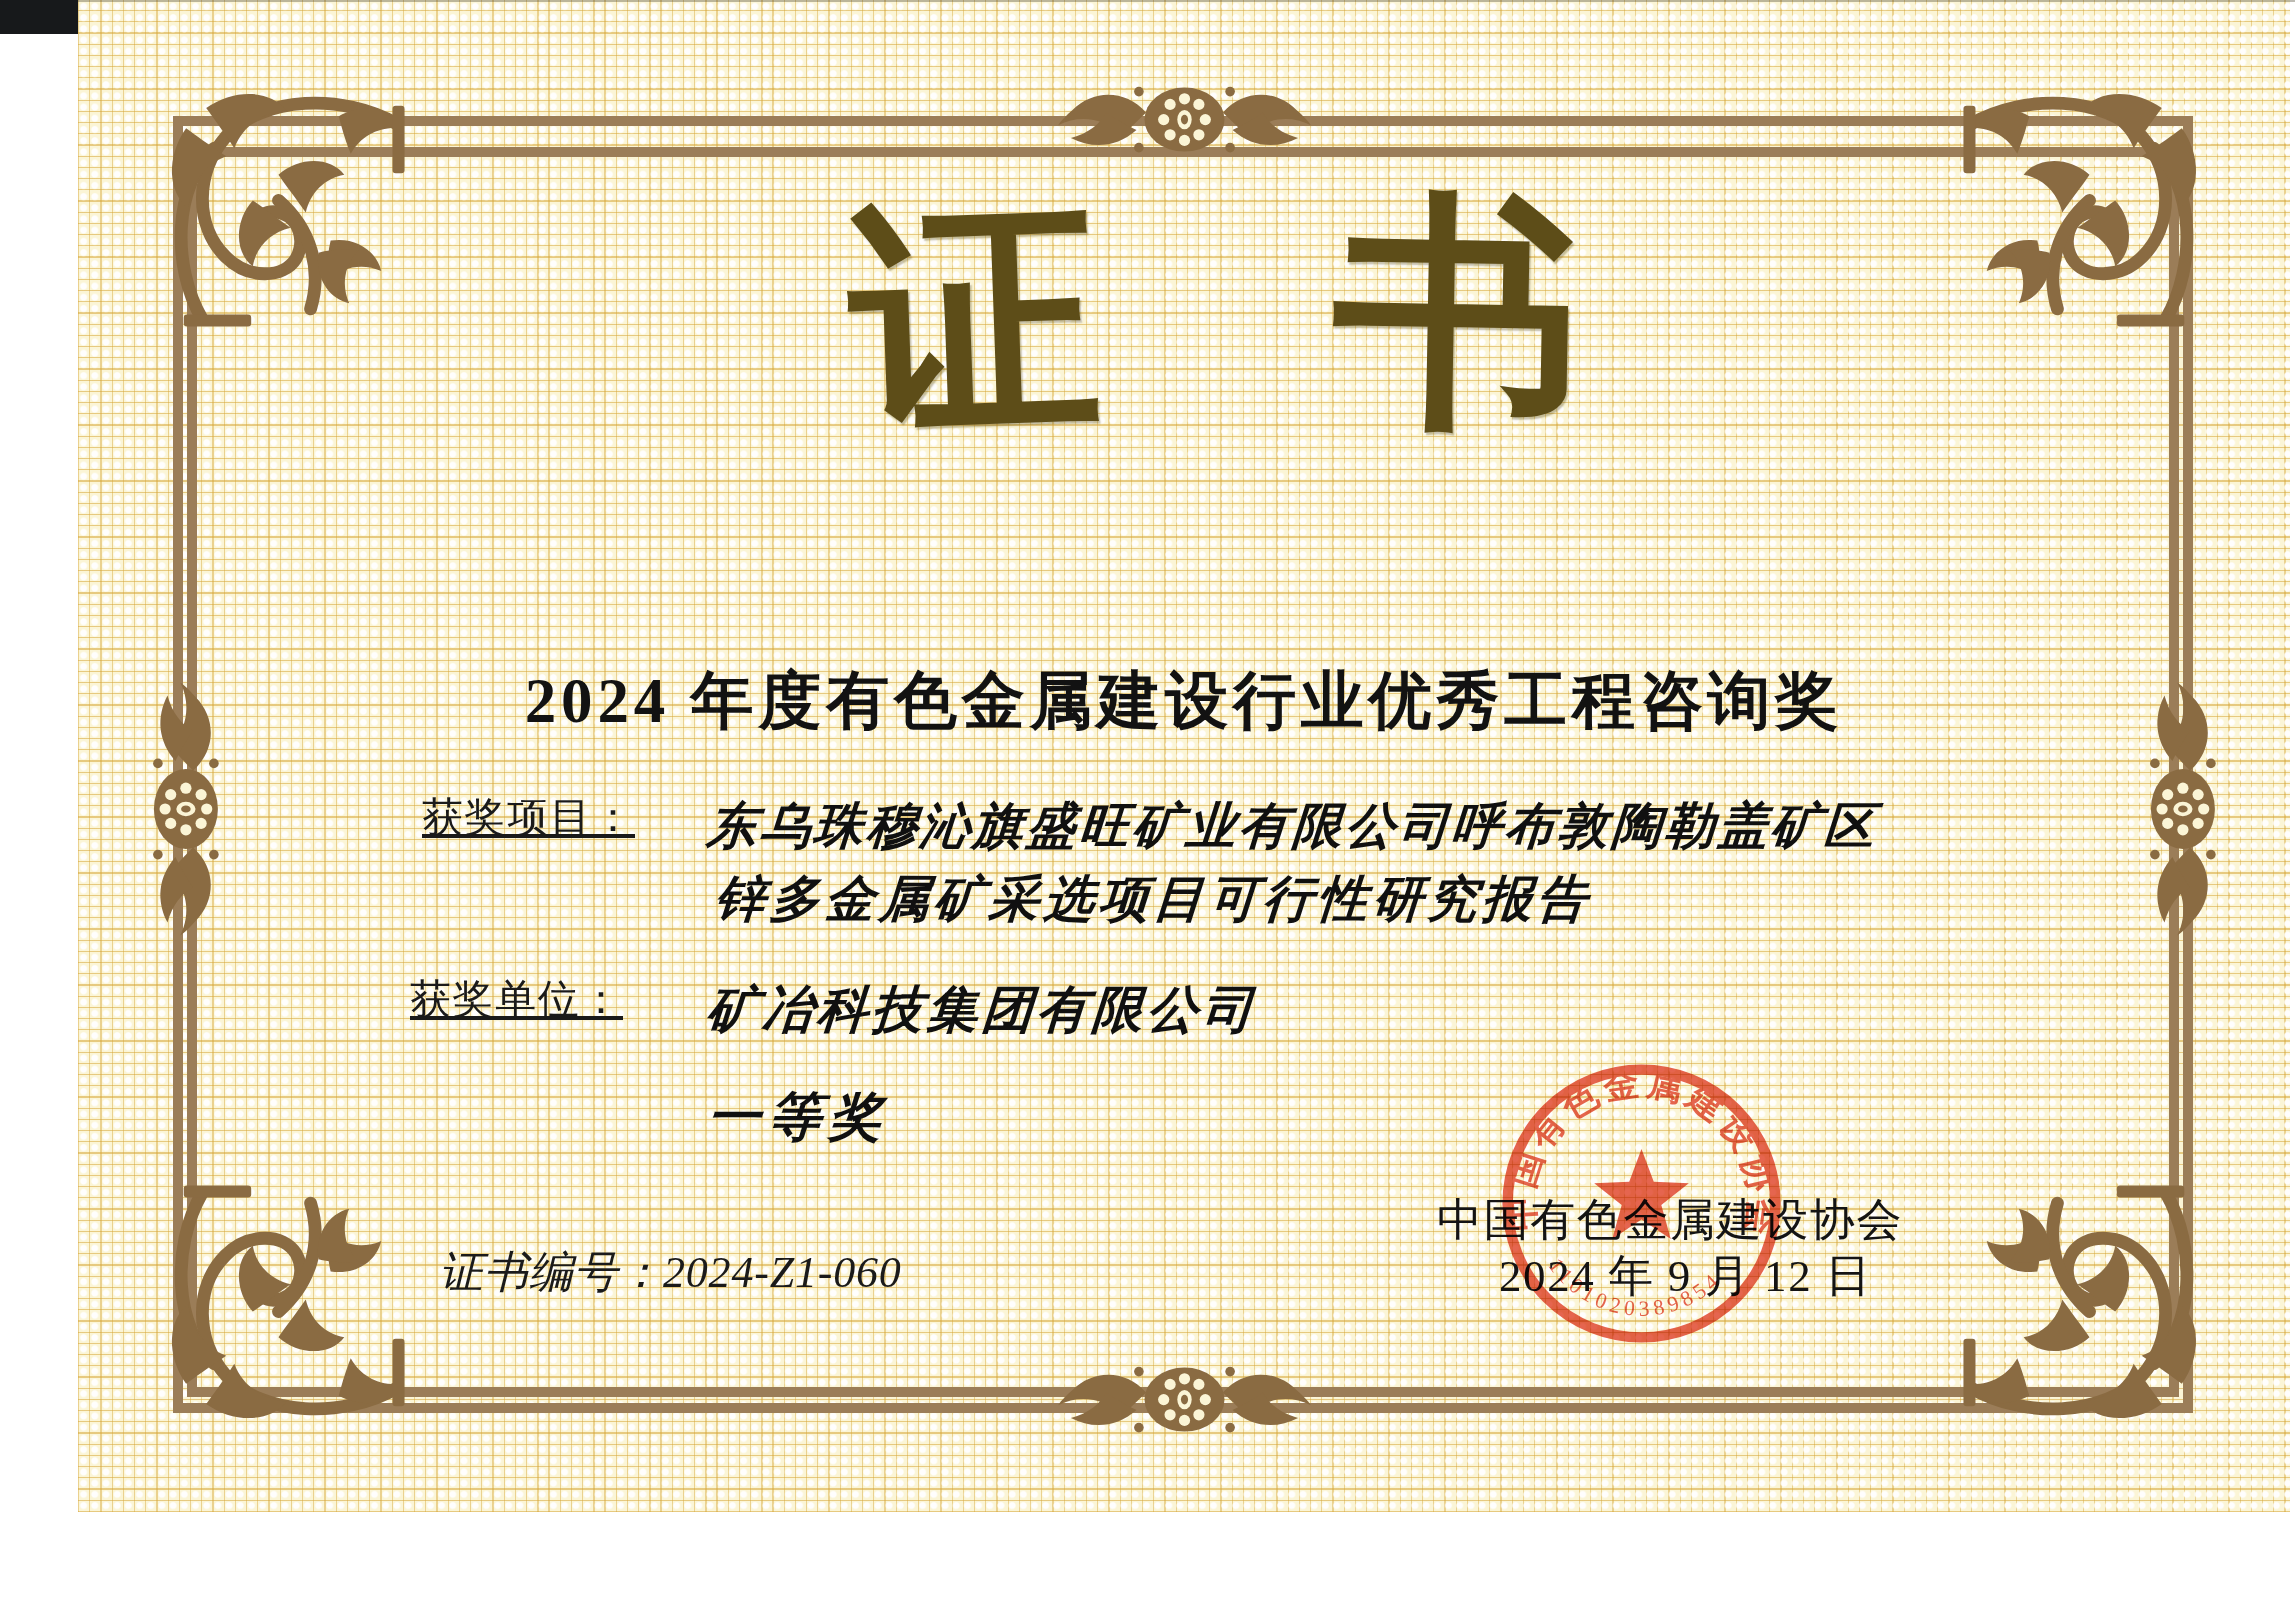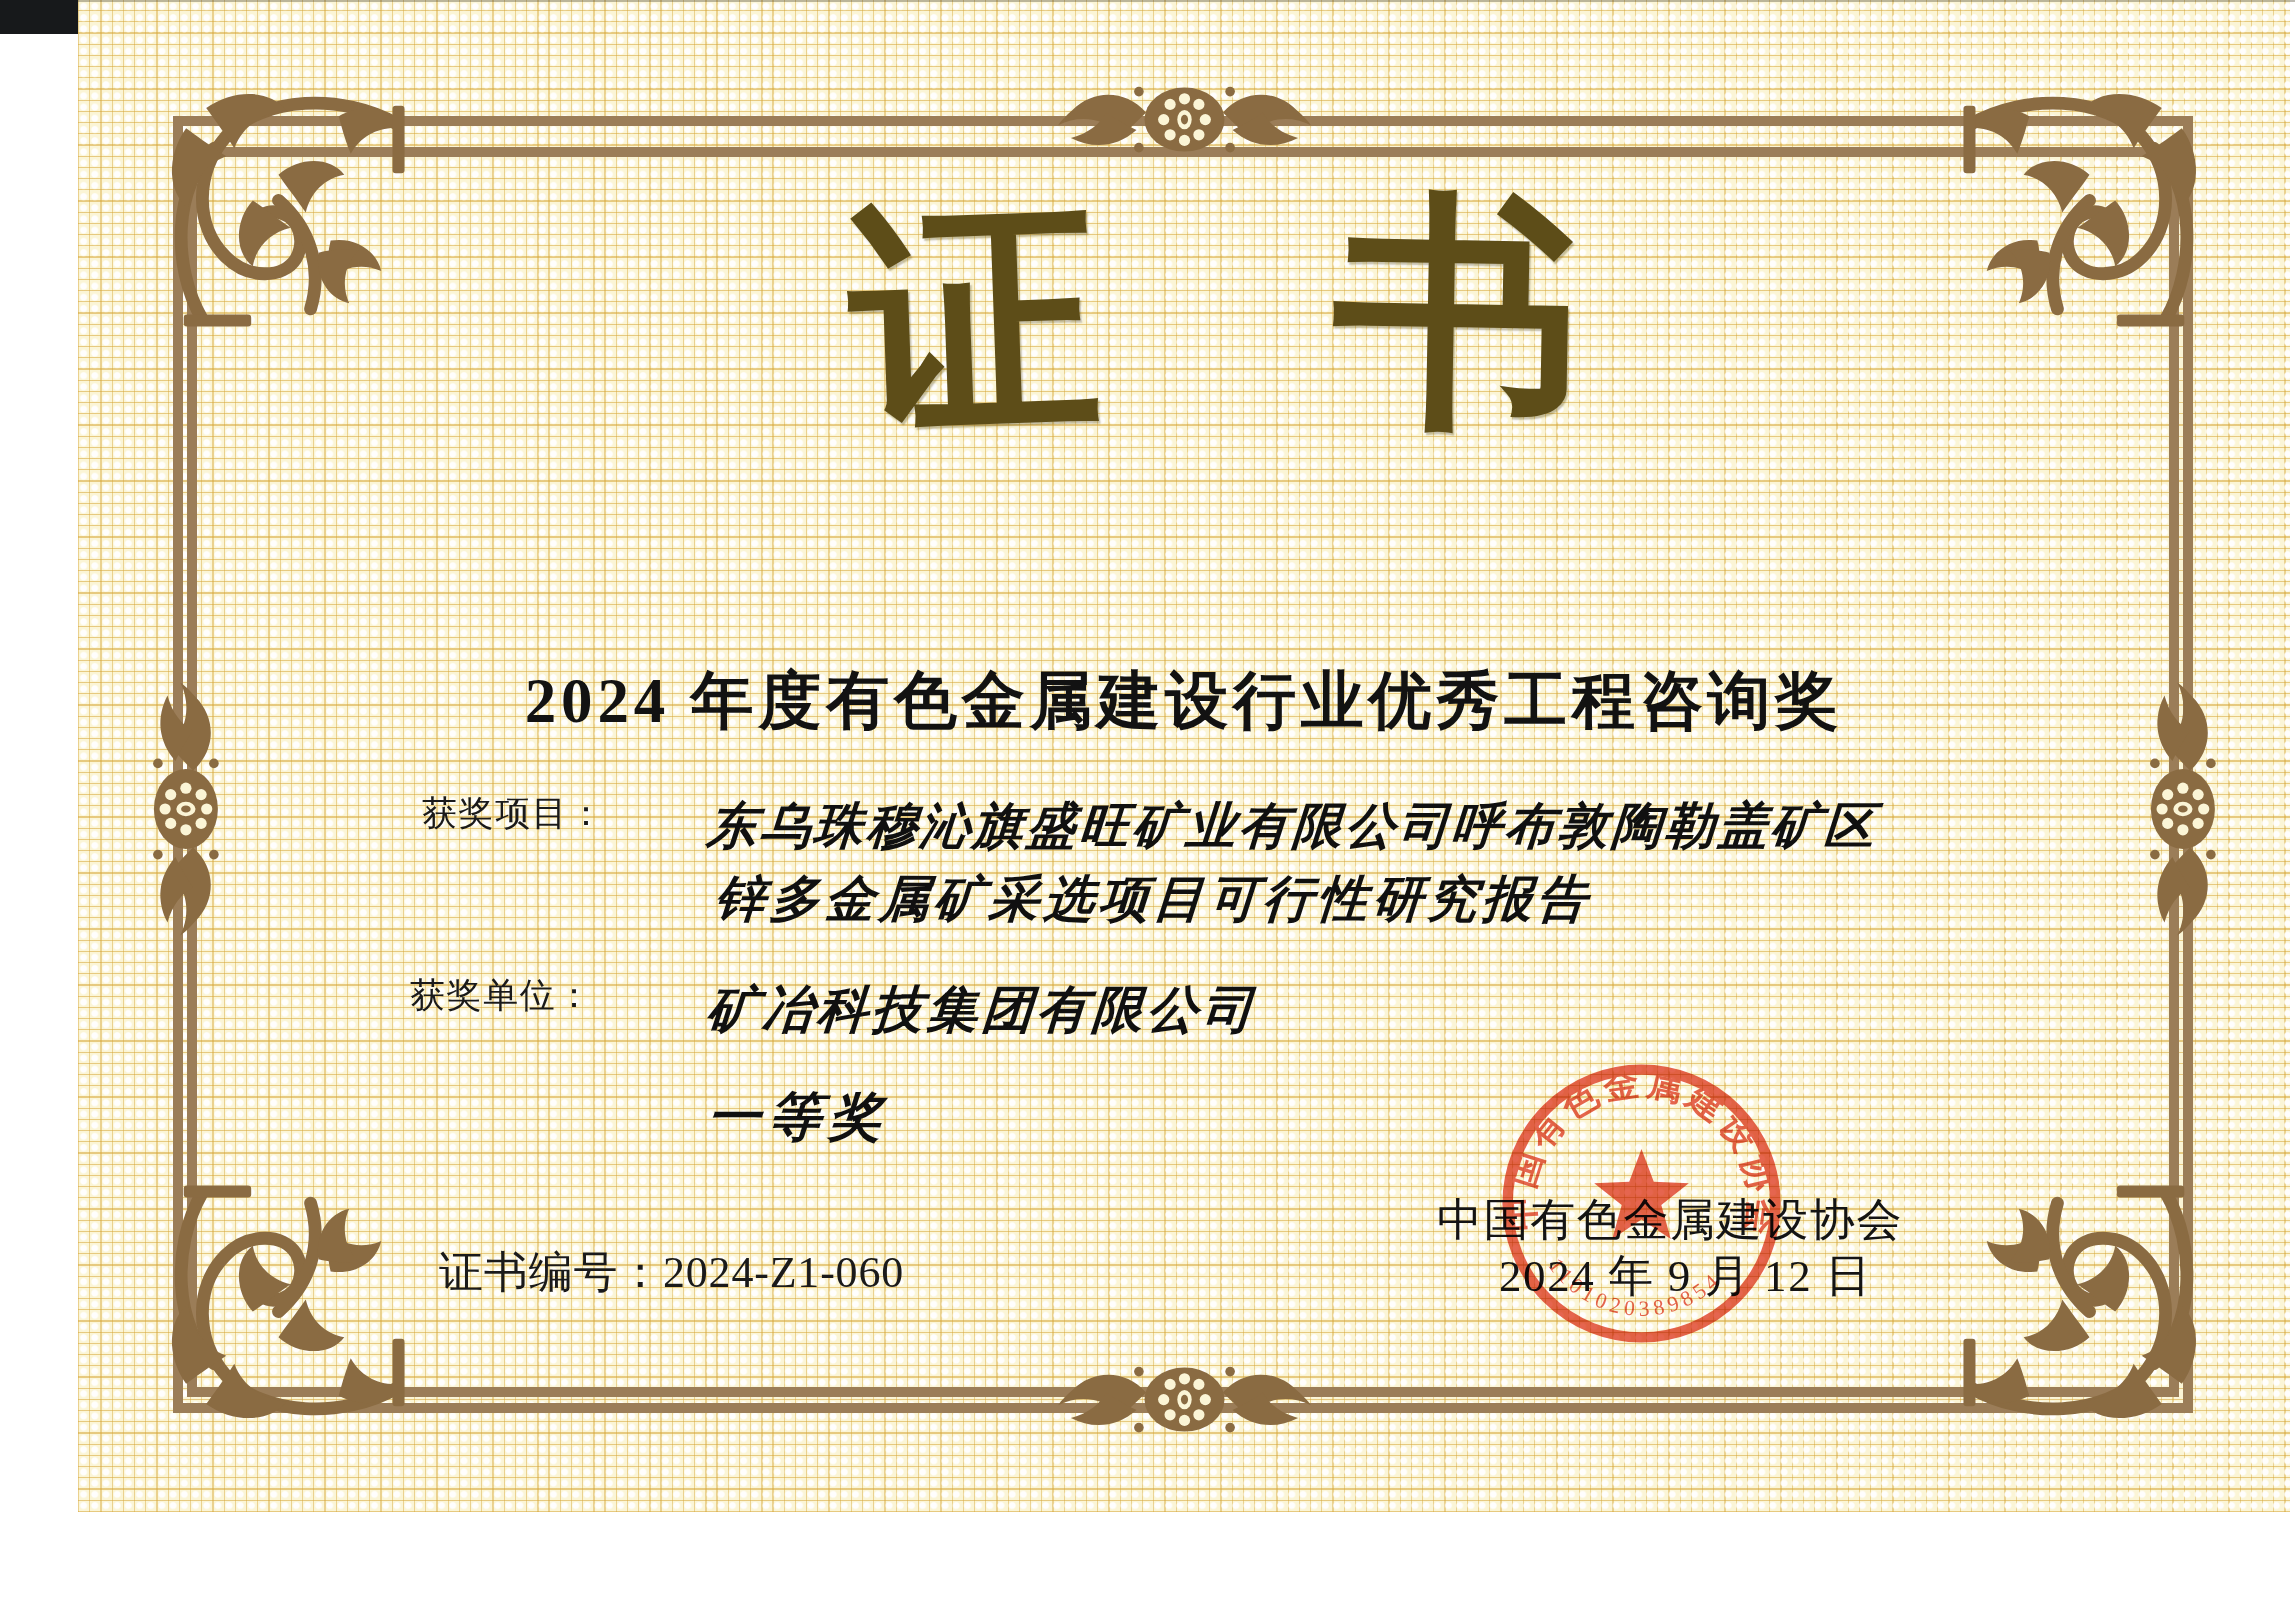--- a/index.html
+++ b/index.html
@@ -31,30 +31,30 @@
   .s-left{left:-21px;top:763px;transform:rotate(90deg);}
   .s-right{left:1976px;top:763px;transform:rotate(90deg);}
   
   .abs{position:absolute;white-space:nowrap;}
   .title-char{font-size:249px;line-height:1;font-weight:bold;color:#5d4d18;
               text-shadow:1.6px 2.4px 1.6px rgba(93,77,24,.35);}
   .t-zheng{left:773px;top:197px;transform:rotate(-2deg);}
   .t-shu{left:1255px;top:191px;transform:rotate(1deg);}
   .heading{left:0;top:658px;width:2212px;text-align:center;font-size:63px;font-weight:bold;
            letter-spacing:4.8px;color:#121212;}
-  .label{font-size:35px;color:#1a1a1a;letter-spacing:1.6px;}
+  .label{font-size:41px;color:#1a1a1a;letter-spacing:1.6px;text-decoration:underline;}
   .brush{font-style:italic;font-weight:bold;color:#101010;transform:skewX(-4deg);}
   .f1-label{left:344px;top:790px;}
   .f1-v1{left:629px;top:793px;font-size:50px;letter-spacing:3.2px;}
   .f1-v2{left:637px;top:866px;font-size:50px;letter-spacing:4.8px;}
   .f2-label{left:332px;top:972px;}
   .f2-value{left:629px;top:976px;font-size:51px;letter-spacing:4px;}
   .f3-label{left:344px;top:1080px;}
   .f3-value{left:629px;top:1082px;font-size:53px;letter-spacing:8px;}
-  .cert-line{left:361px;top:1243px;font-size:44px;color:#1a1a1a;letter-spacing:0.8px;}
+  .cert-line{left:361px;top:1243px;font-size:44px;color:#1a1a1a;letter-spacing:0.8px;font-style:italic;}
   .issuer{left:1359px;top:1190px;font-size:45px;color:#141414;letter-spacing:1.6px;}
   .date{left:1421px;top:1246px;font-size:45px;color:#141414;letter-spacing:1.6px;text-align:right;}
   .seal{left:1424px;top:1064px;width:279px;height:279px;opacity:.85;mix-blend-mode:multiply;}
 </style>
 </head>
 <body>
 
 <div id="canvas">
   <div class="scan-bar"></div>
 

